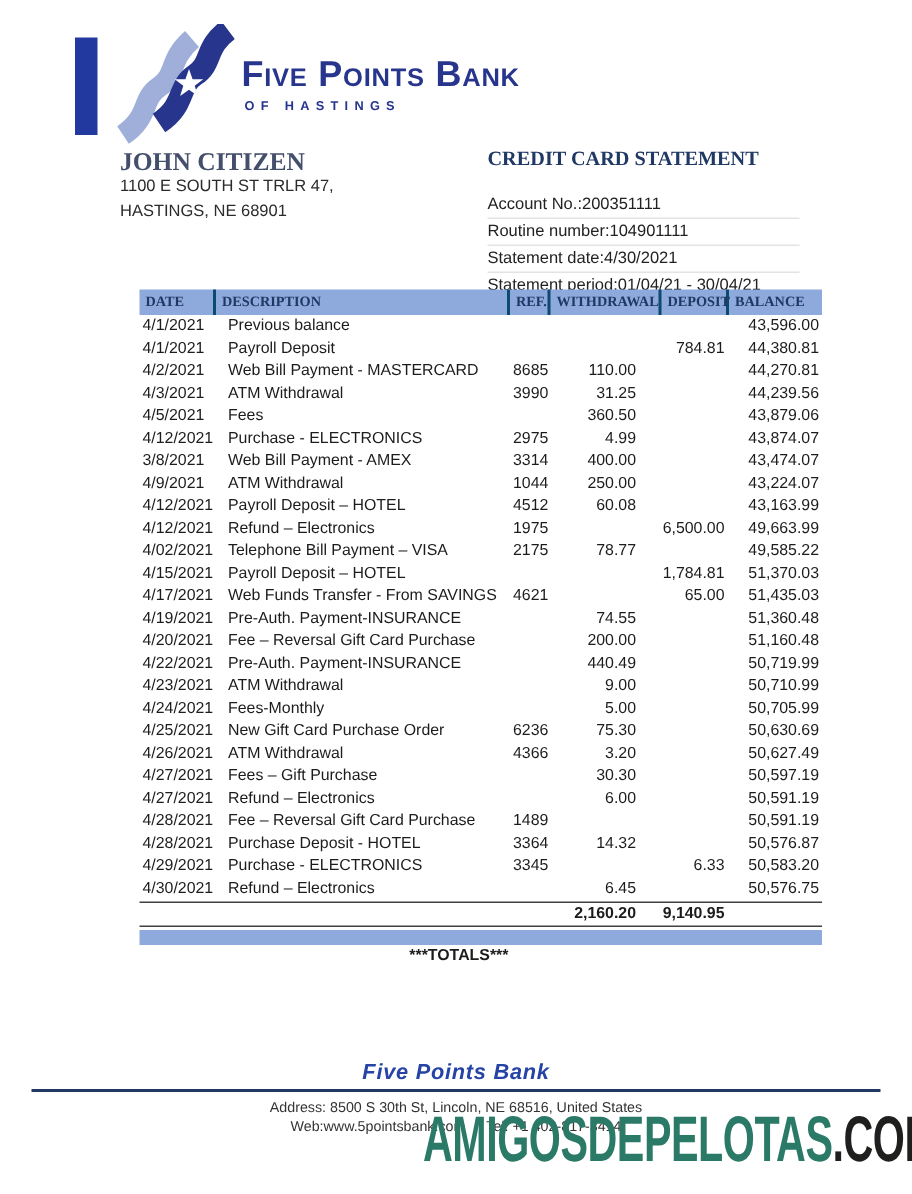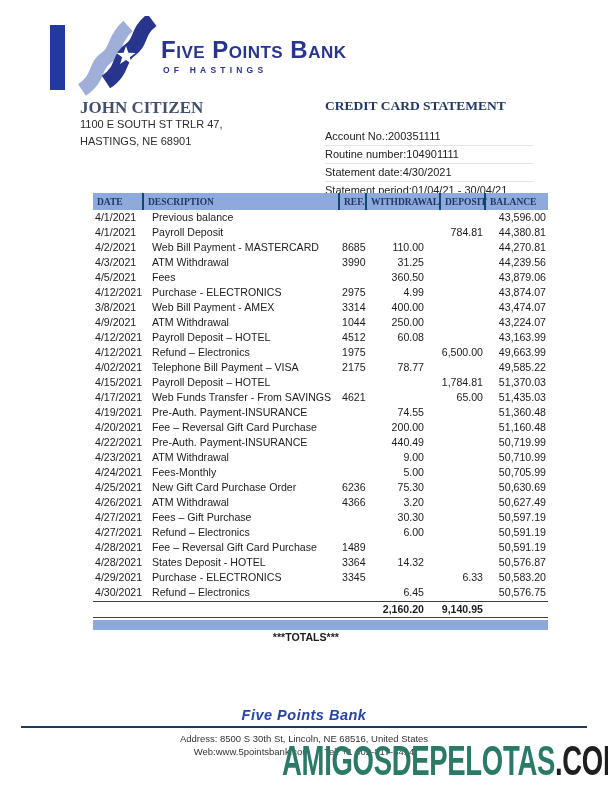--- a/index.html
+++ b/index.html
@@ -316,21 +316,21 @@
           <tr>
             <td class="c0">4/28/2021</td>
             <td class="c1">Fee – Reversal Gift Card Purchase</td>
             <td class="c2">1489</td>
             <td class="c3"></td>
             <td class="c4"></td>
             <td class="c5">50,591.19</td>
           </tr>
           <tr>
             <td class="c0">4/28/2021</td>
-            <td class="c1">States Deposit - HOTEL</td>
+            <td class="c1">Purchase Deposit - HOTEL</td>
             <td class="c2">3364</td>
             <td class="c3">14.32</td>
             <td class="c4"></td>
             <td class="c5">50,576.87</td>
           </tr>
           <tr>
             <td class="c0">4/29/2021</td>
             <td class="c1">Purchase  - ELECTRONICS</td>
             <td class="c2">3345</td>
             <td class="c3"></td>

